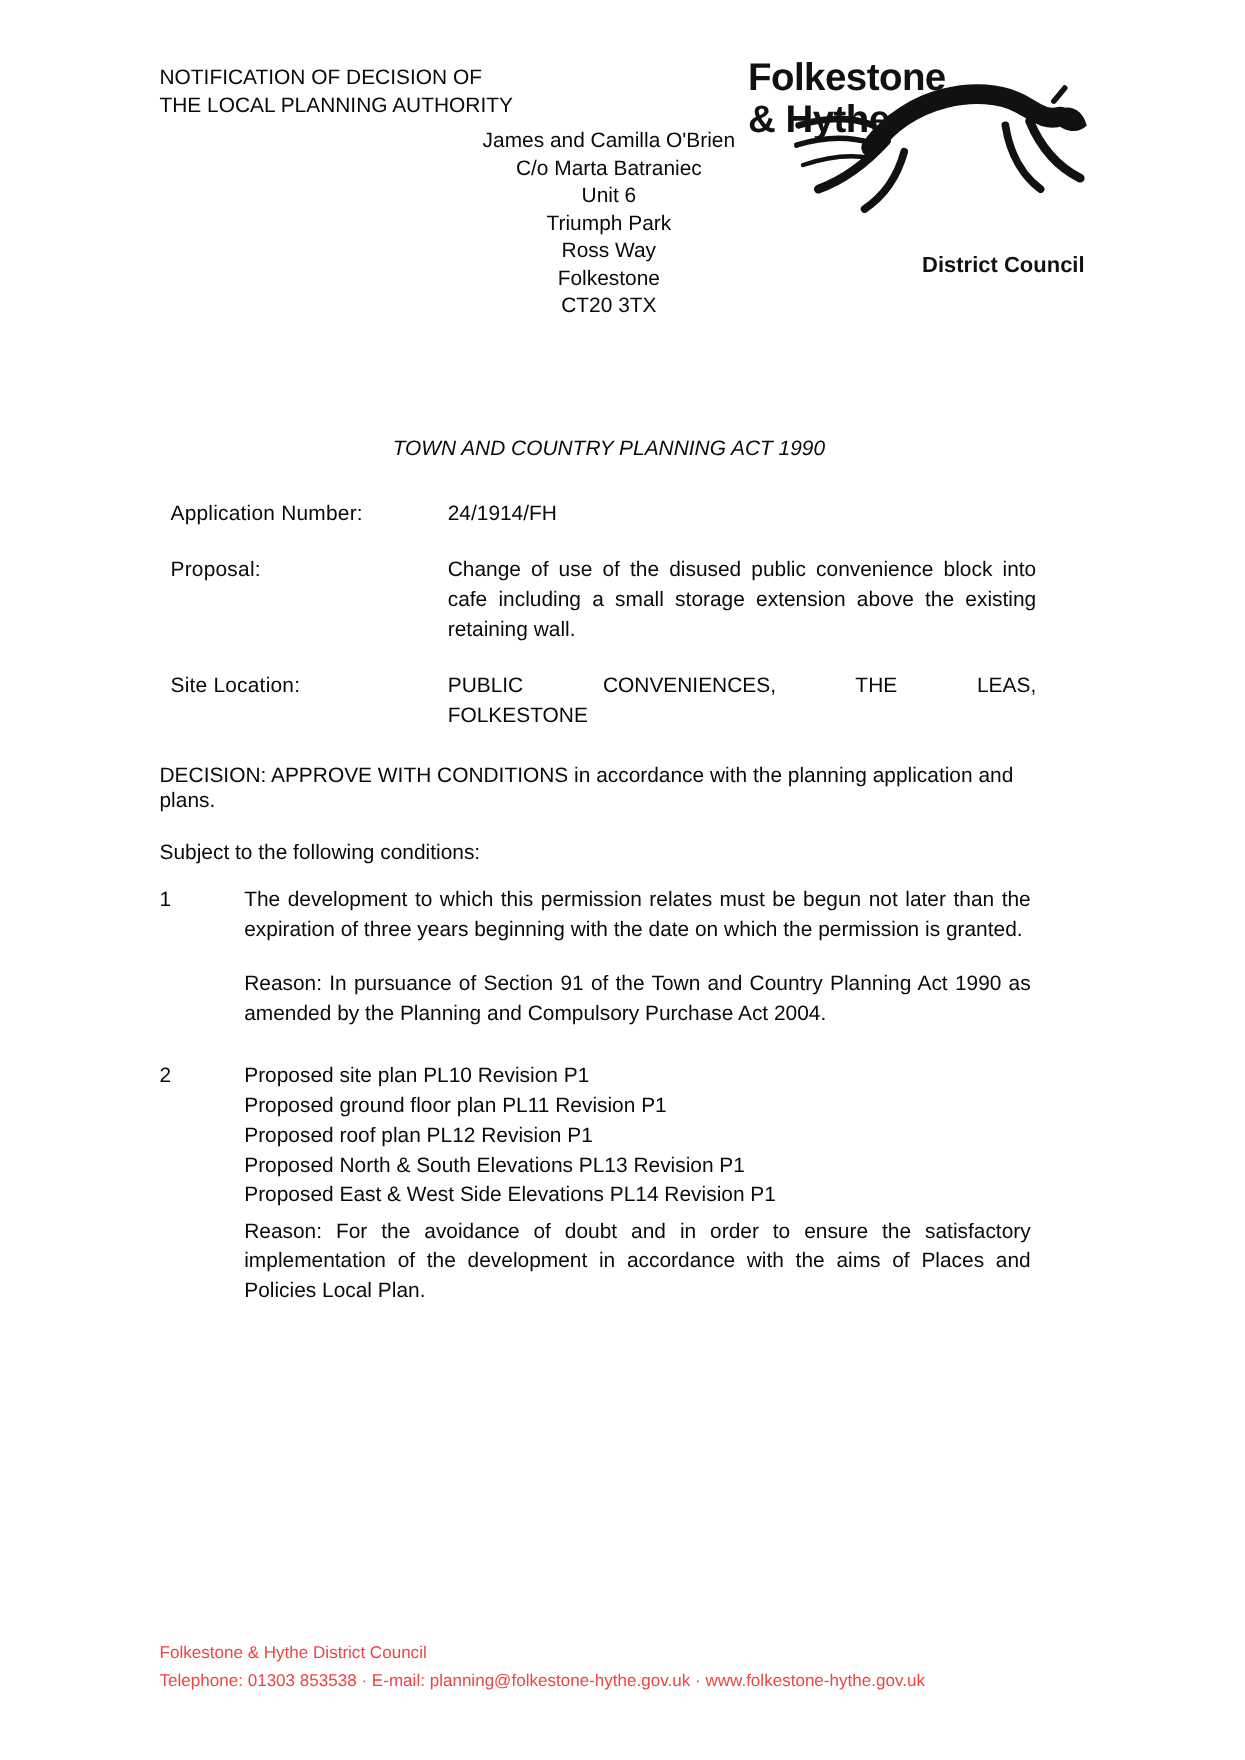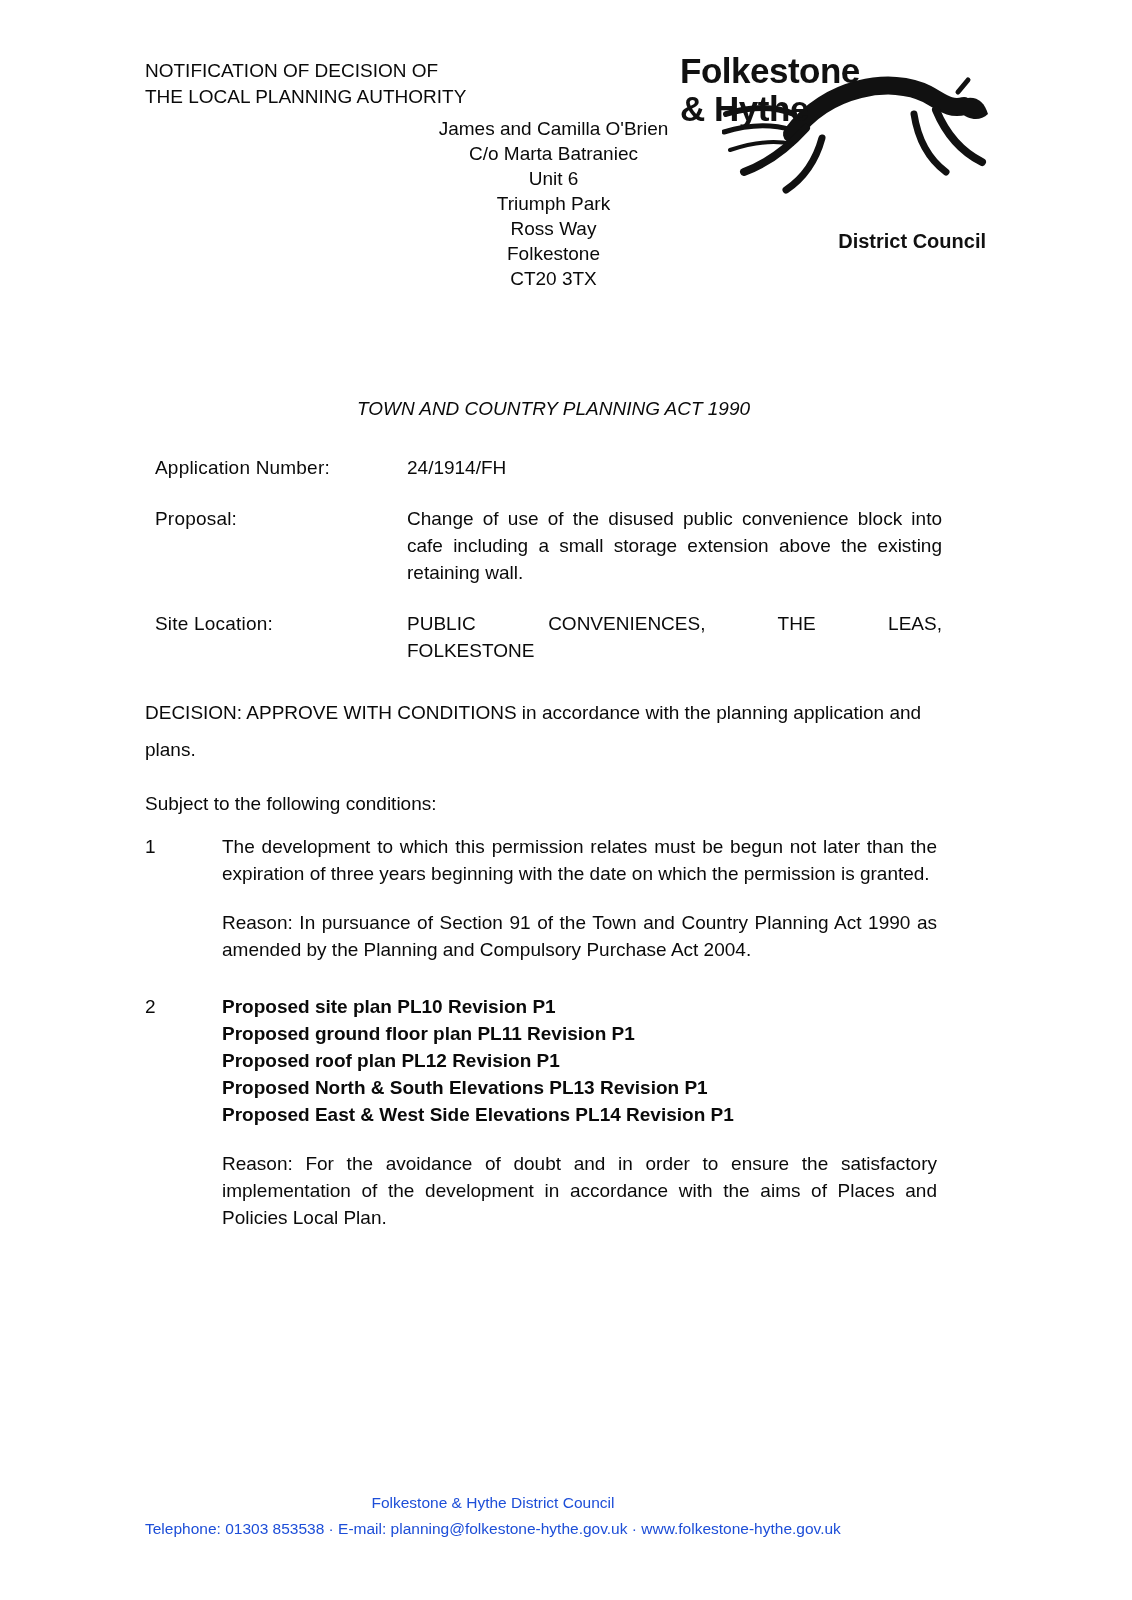--- a/index.html
+++ b/index.html
@@ -50,41 +50,40 @@
   .act-heading { margin-top: 105px; text-align: center; font-style: italic; }
 
   
   .details { margin-top: 32px; padding-left: 10px; }
   .detail-row { display: flex; margin-bottom: 24px; }
   .detail-label { width: 252px; flex: none; letter-spacing: 0.2px; line-height: 27px; }
   .detail-value { width: 535px; text-align: justify; line-height: 27px; }
   .justify-last { text-align-last: justify; }
 
   
-  .decision { margin-top: 30px; max-width: 800px; line-height: 37px; }
+  .decision { margin-top: 30px; max-width: 800px; line-height: 23px; }
   .subject { margin-top: 22px; line-height: 27px; }
 
   
   .conditions { margin-top: 16px; }
   .condition { display: flex; margin-bottom: 8px; }
   .cond-num { width: 77px; flex: none; line-height: 27px; }
   .cond-body { max-width: 715px; }
   .cond-body p { text-align: justify; line-height: 27px; margin-bottom: 22px; }
-  .drawings { margin-bottom: 22px; font-weight: bold; }
+  .drawings { margin-bottom: 6px; }
   .drawings div { line-height: 27px; }
 
   
   .footer {
     position: absolute;
     left: 145px;
     top: 1490px;
     font-size: 15.5px;
     line-height: 26px;
-    color: #1d4ed8;
-    text-align: center;
+    color: #ef4444;
   }
 </style>
 </head>
 <body>
 
 <div class="page">
 
   <div class="logo">
     <svg class="logo-art" viewBox="0 0 270 160" aria-hidden="true">
       <g fill="none" stroke="#111" stroke-linecap="round">

